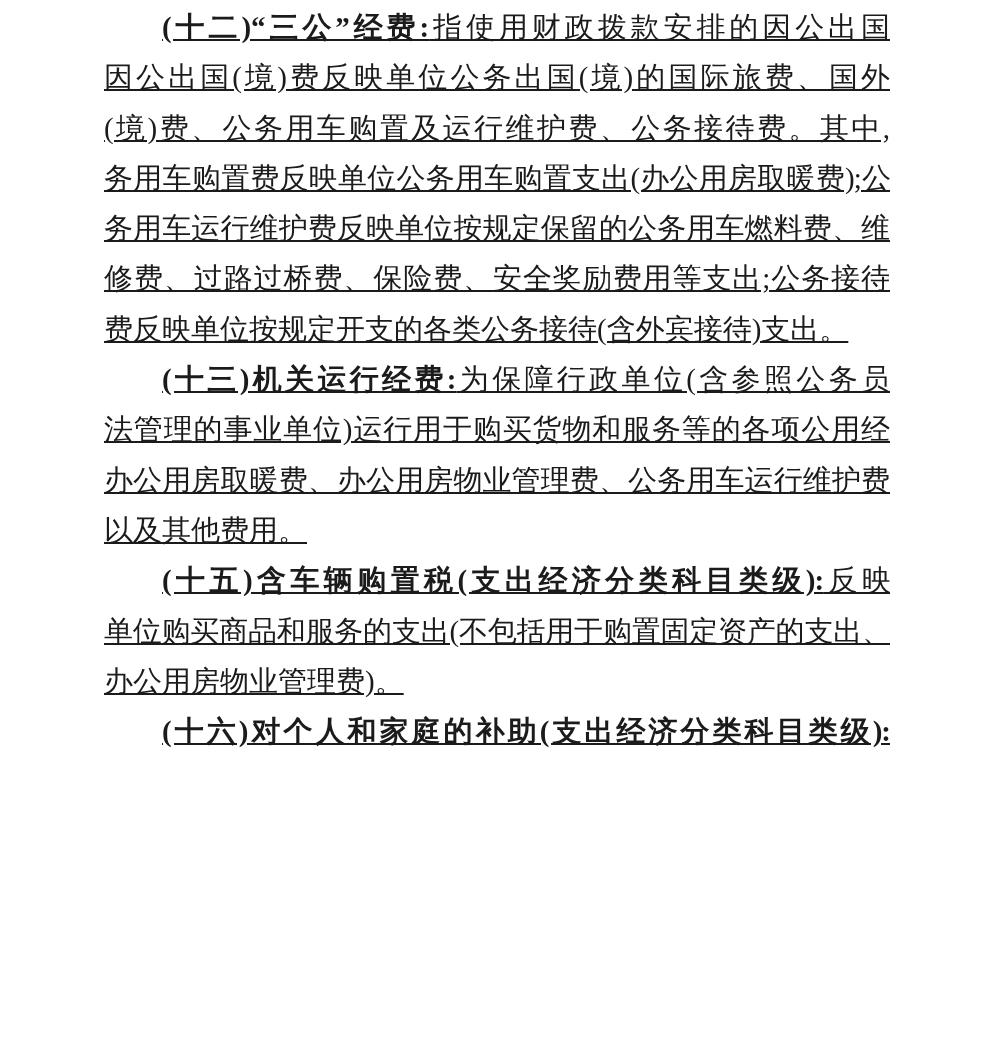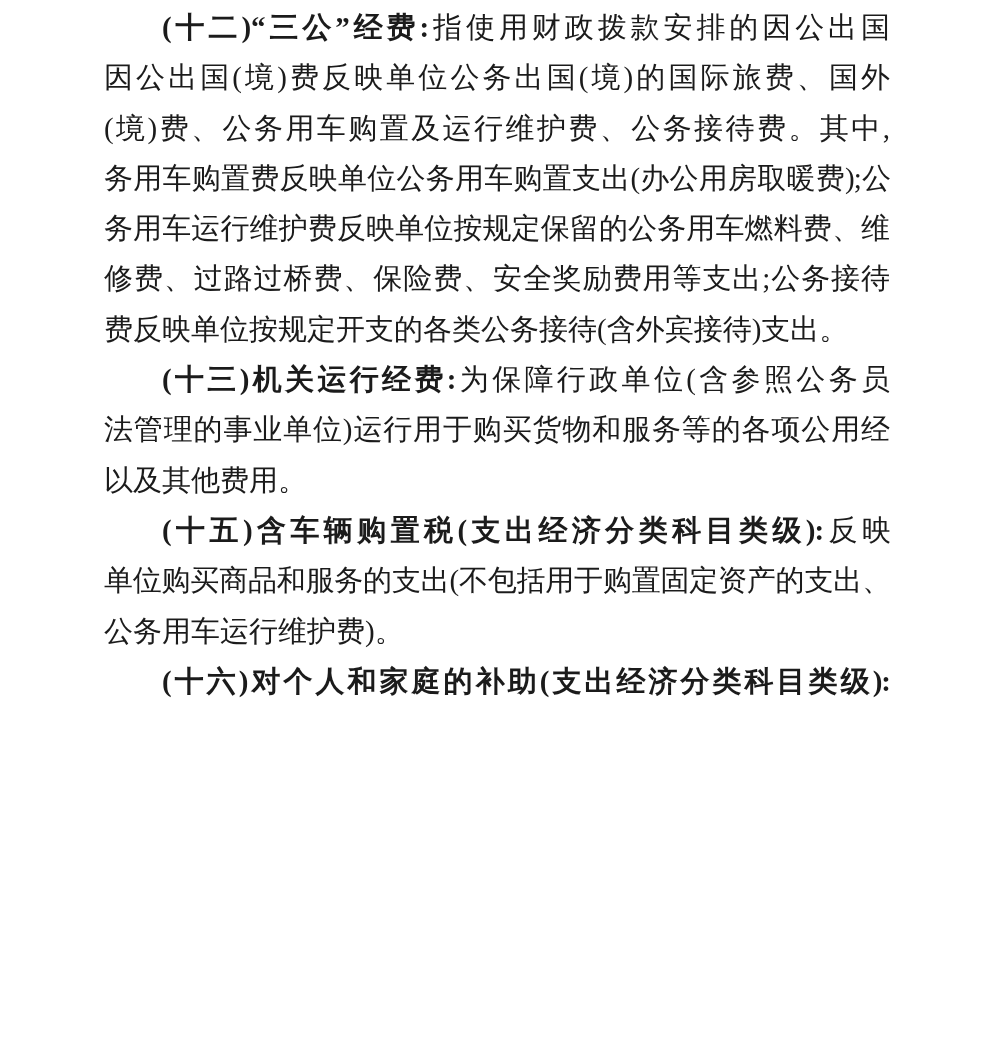--- a/index.html
+++ b/index.html
@@ -21,20 +21,21 @@
     font-size: 29px;
     line-height: 50.3px;
     color: #1b1b1b;
   }
   .paragraph { margin: 0; padding: 0; }
   .line {
     text-align: justify;
     text-align-last: justify;
     height: 50.3px;
     overflow: visible;
+    text-decoration: underline;
   }
   .line.indent { text-indent: 58px; }
   .line.last { text-align-last: left; }
   .line.tight { letter-spacing: -1px; }
   .seg { font-weight: normal; }
   .seg.bold { font-weight: bold; }
 </style>
 </head>
 <body>
 
@@ -45,24 +46,25 @@
         <div class="line"><span class="seg">因公出国(境)费反映单位公务出国(境)的国际旅费、国外</span></div>
         <div class="line"><span class="seg">(境)费、公务用车购置及运行维护费、公务接待费。其中,</span></div>
         <div class="line tight"><span class="seg">务用车购置费反映单位公务用车购置支出(办公用房取暖费);公</span></div>
         <div class="line"><span class="seg">务用车运行维护费反映单位按规定保留的公务用车燃料费、维</span></div>
         <div class="line"><span class="seg">修费、过路过桥费、保险费、安全奖励费用等支出;公务接待</span></div>
         <div class="line last"><span class="seg">费反映单位按规定开支的各类公务接待(含外宾接待)支出。</span></div>
       </div>
       <div class="paragraph">
         <div class="line indent"><span class="seg bold">(十三)机关运行经费:</span><span class="seg">为保障行政单位(含参照公务员</span></div>
         <div class="line"><span class="seg">法管理的事业单位)运行用于购买货物和服务等的各项公用经</span></div>
+        <div class="line"><span class="seg">办公用房取暖费、办公用房物业管理费、公务用车运行维护费</span></div>
         <div class="line last"><span class="seg">以及其他费用。</span></div>
       </div>
       <div class="paragraph">
         <div class="line indent tight"><span class="seg bold">(十五)含车辆购置税(支出经济分类科目类级):</span><span class="seg">反映</span></div>
         <div class="line tight"><span class="seg">单位购买商品和服务的支出(不包括用于购置固定资产的支出、</span></div>
-        <div class="line last"><span class="seg">公务用车运行维护费)。</span></div>
+        <div class="line last"><span class="seg">办公用房物业管理费)。</span></div>
       </div>
       <div class="paragraph">
         <div class="line indent tight"><span class="seg bold">(十六)对个人和家庭的补助(支出经济分类科目类级):</span></div>
       </div>
     </div>
 </div>
 
 </body></html>

